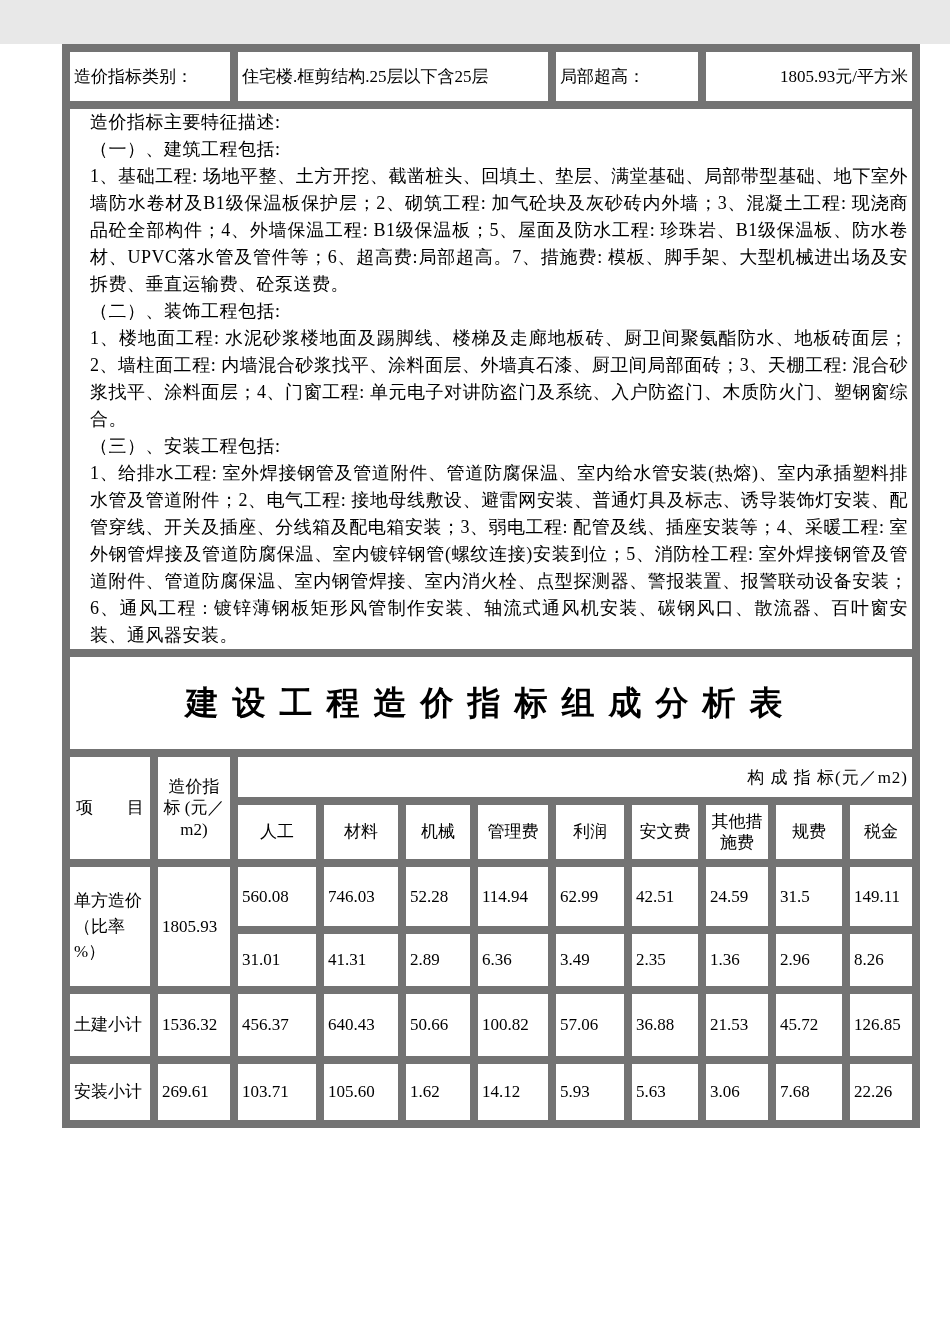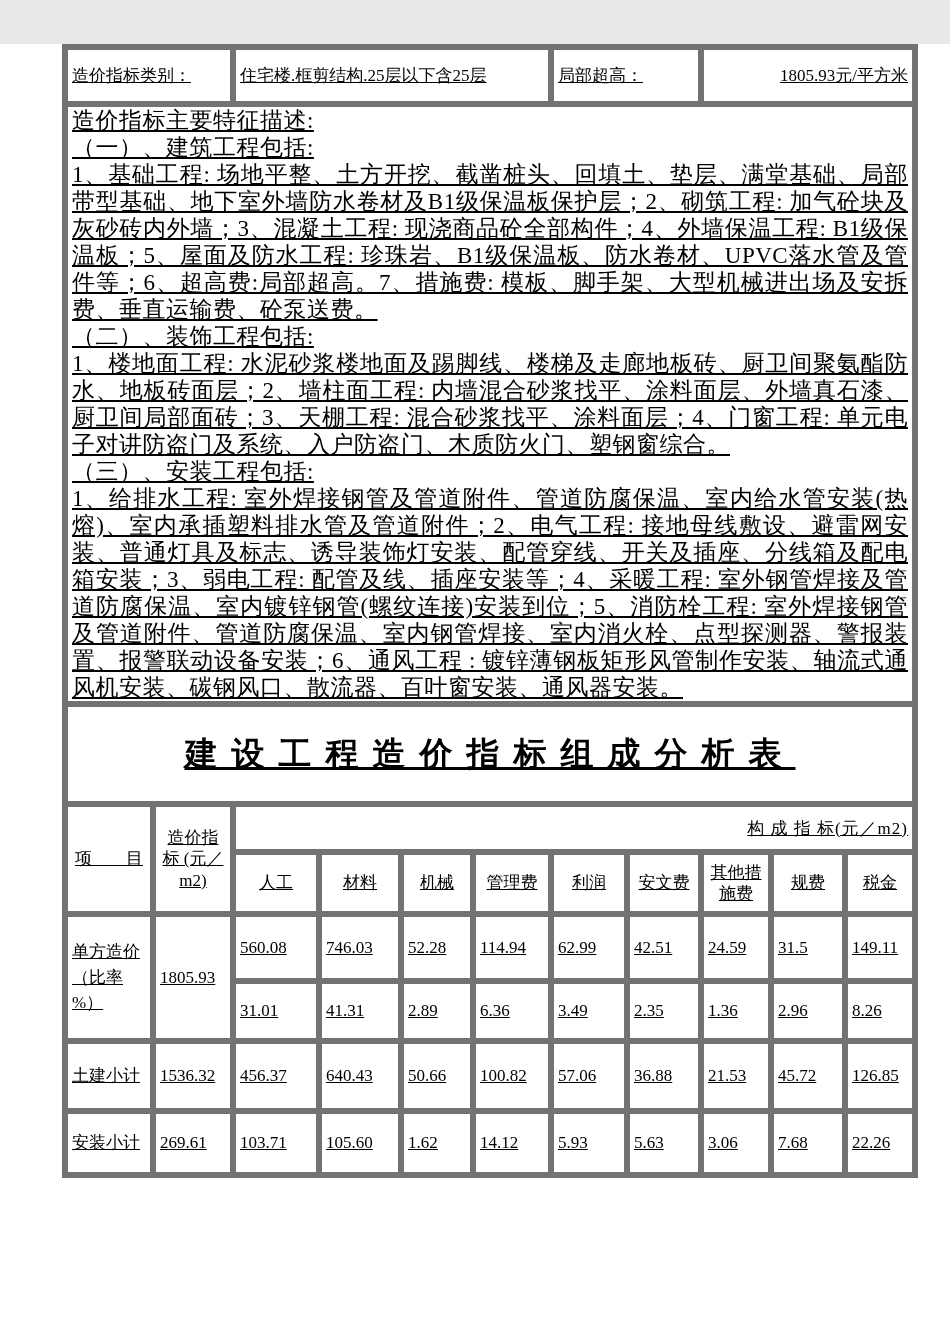--- a/index.html
+++ b/index.html
@@ -12,33 +12,33 @@
     margin:0;padding-top:52px;height:44px;text-align:center;
     font-size:31px;font-weight:bold;letter-spacing:1px;line-height:40px;
   }
   table.doc{
     border-collapse:collapse;table-layout:fixed;
     margin:44px 0 0 62px;width:850px;
     border:3px solid #000;border-bottom-width:4px;
     font-size:17px;
   }
   table.doc td{
-    border:6px solid #737373;vertical-align:middle;
-    padding:0 4px;overflow:hidden;box-sizing:border-box;text-decoration:underline;
+    border:8px solid #737373;vertical-align:middle;
+    padding:0 4px;overflow:hidden;box-sizing:border-box;
   }
   tr.bt3 > td{border-top-width:3px;}
   tr.bt4 > td{border-top-width:4px;}
   td.left{text-align:left;}
   td.center{text-align:right;}
   td.pad{padding-left:7px;}
   
   td.desc{vertical-align:top;padding:3px 3px 0 3px;}
   .desc-par{
-    font-size:23px;letter-spacing:0.5px;line-height:27px;
-    text-align:justify;text-justify:inter-ideograph;
+    font-size:18px;letter-spacing:0.5px;line-height:27px;
+    text-align:justify;text-justify:inter-ideograph;margin-left:16px;
   }
   
   td.section-title{
     text-align:center;font-size:33px;font-weight:bold;
     letter-spacing:14px;padding-left:14px;
   }
   
   td.hd{text-align:center;line-height:1.25;}
   td.hd-comp{text-align:right;font-size:17px;letter-spacing:1px;}
   td.num{text-align:left;font-variant-numeric:tabular-nums;}

